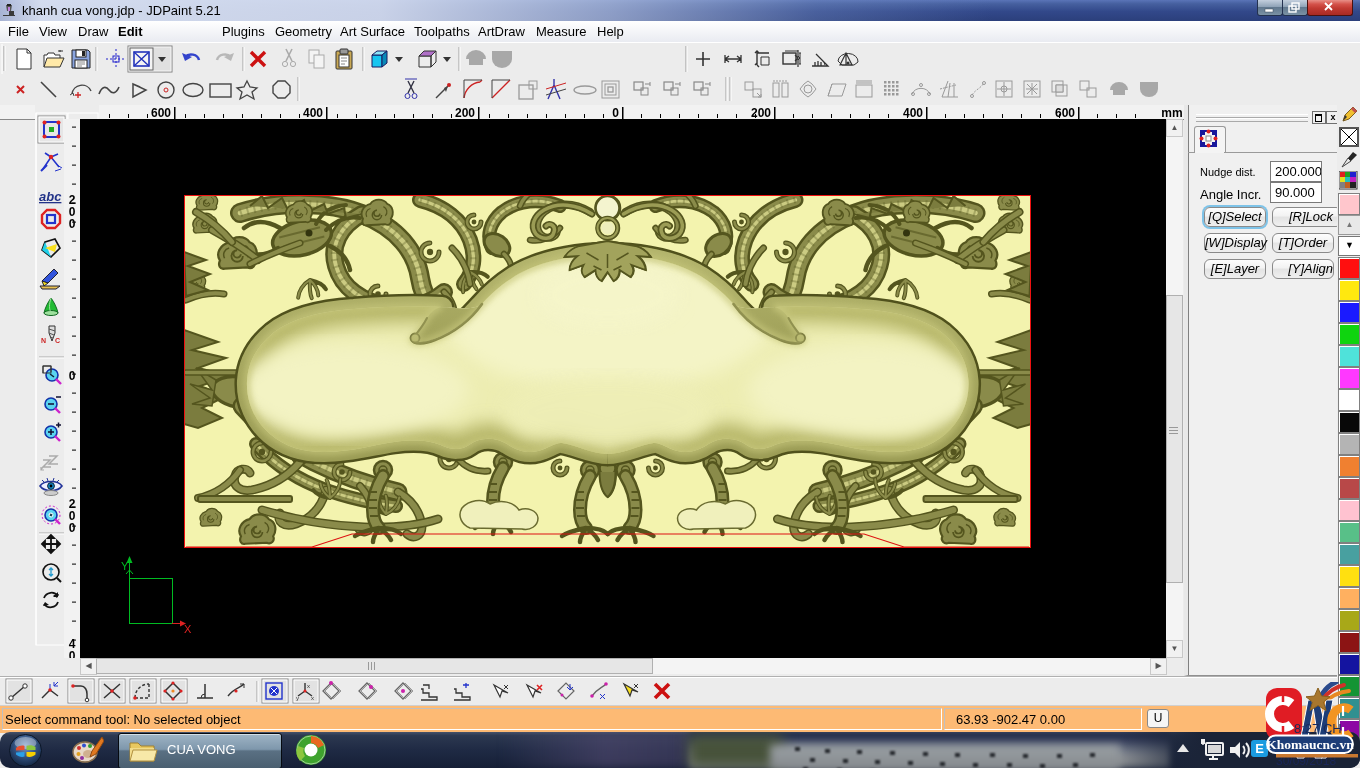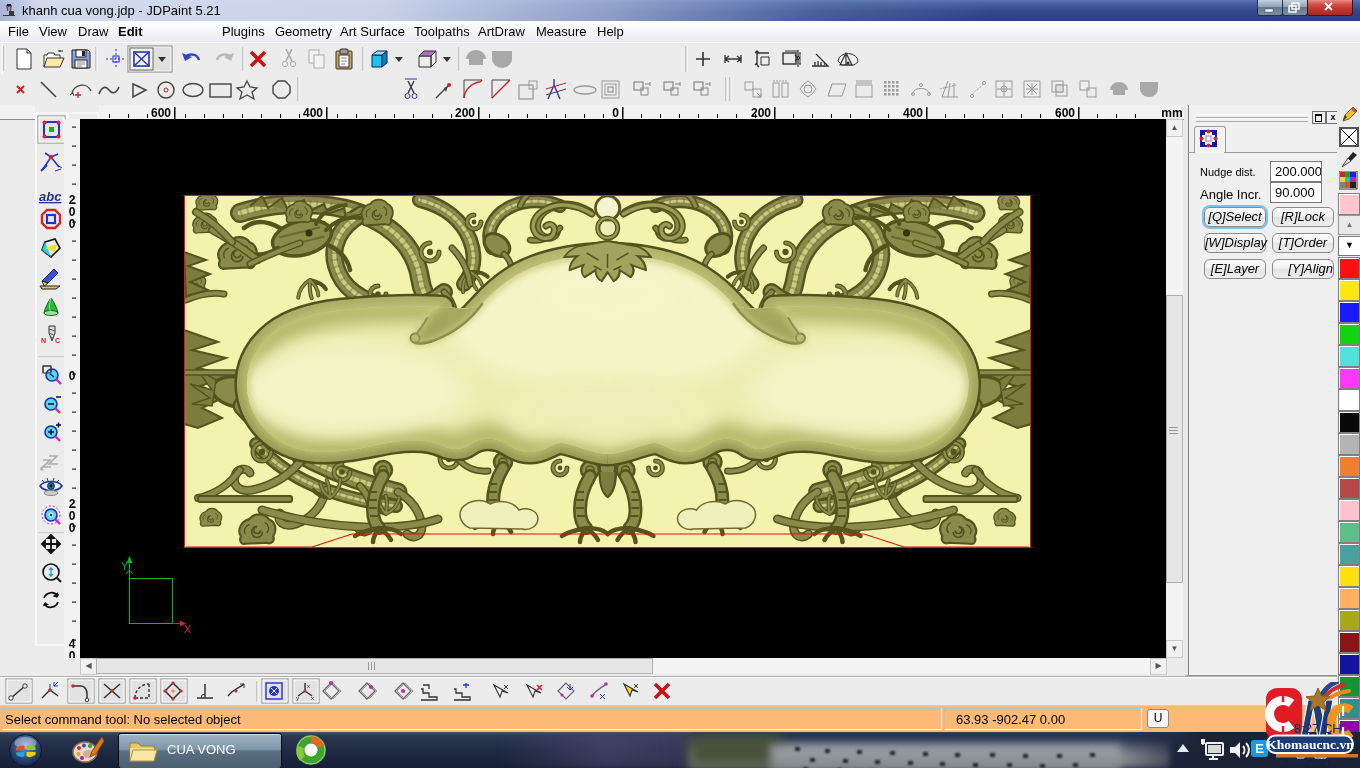--- a/index.html
+++ b/index.html
@@ -1118,21 +1118,21 @@
  </div>
  <div class="abs" style="left:0px;top:47px;width:153px;height:1px;background:#9a9a9a;"></div>
  <div class="abs" style="left:7px;top:47px;width:29px;height:1px;background:#f4f4f4;"></div>
 
  <div class="abs" style="left:12px;top:61px;font-size:11px;">Nudge dist.</div>
  <div class="abs" style="left:82px;top:56px;width:46px;height:19px;background:#fff;border:1px solid #7a7a7a;font-size:13px;line-height:19px;padding-left:4px;overflow:hidden;">200.000</div>
  <div class="abs" style="left:12px;top:82px;font-size:13px;">Angle Incr.</div>
  <div class="abs" style="left:82px;top:77px;width:46px;height:19px;background:#fff;border:1px solid #7a7a7a;font-size:13px;line-height:19px;padding-left:4px;">90.000</div>
 
  <div class="btn7" style="left:16px;top:102px;width:60px;height:18px;font-size:13px;text-align:center;line-height:17px;box-shadow:0 0 0 2px #7ec3e8;">[Q]Select</div>
- <div class="btn7" style="left:84px;top:102px;width:60px;height:18px;font-size:13px;text-align:center;line-height:17px;">[R]Lock</div>
+ <div class="btn7" style="left:84px;top:102px;width:60px;height:18px;font-size:13px;text-align:center;line-height:17px;padding-left:8px;">[R]Lock</div>
  <div class="btn7" style="left:16px;top:128px;width:60px;height:18px;font-size:13px;text-align:center;line-height:17px;">[W]Display</div>
  <div class="btn7" style="left:84px;top:128px;width:60px;height:18px;font-size:13px;text-align:center;line-height:17px;">[T]Order</div>
  <div class="btn7" style="left:16px;top:154px;width:60px;height:18px;font-size:13px;text-align:center;line-height:17px;">[E]Layer</div>
  <div class="btn7" style="left:84px;top:154px;width:60px;height:18px;font-size:13px;text-align:right;line-height:17px;">[Y]Align</div>
 </div>
 
 <div class="abs" style="left:1337px;top:105px;width:23px;height:663px;background:#ececec;" id="palcol">
  <svg class="abs" style="left:2px;top:0px" width="20" height="20">
       <path d="M4 16 L6 10 L14 2 L18 6 L10 14 Z" fill="#f0c030" stroke="#806020"></path>
       <path d="M14 2 L18 6 L16 8 L12 4 Z" fill="#c05050"></path>
@@ -1306,21 +1306,21 @@
 </div>
 
 <div class="abs" style="left:0;top:705px;width:1337px;height:27px;background:#fdba74;border-top:1px solid #d0d0d0;">
  <div class="abs" style="left:2px;top:2px;width:938px;height:20px;border:1px solid #c0c0c0;border-right-color:#fff;border-bottom-color:#fff;"></div>
  <div class="abs" style="left:944px;top:2px;width:196px;height:20px;border:1px solid #c0c0c0;border-right-color:#fff;border-bottom-color:#fff;"></div>
  <div class="abs" style="left:5px;top:6px;font-size:13px;color:#000;">Select command tool: No selected object</div>
  <div class="abs" style="left:956px;top:6px;font-size:13px;color:#000;">63.93 -902.47 0.00</div>
  <div class="abs" style="left:1147px;top:3px;width:20px;height:17px;border:1px solid #8a8a8a;border-radius:3px;background:#f6f6f6;font-size:12px;text-align:center;line-height:16px;">U</div>
 </div>
 
-<div class="abs" style="left:0;top:732px;width:1360px;height:36px;background:linear-gradient(180deg,#46526a 0%,#2c3850 10%,#1f2a44 50%,#161f36 100%);overflow:hidden;" id="taskbar">
+<div class="abs" style="left:0;top:732px;width:1360px;height:36px;background:linear-gradient(180deg,#46526a 0%,#2c3850 10%,#1f2a44 50%,#161f36 100%);overflow:hidden;border-radius:10px;" id="taskbar">
 
  <div class="abs" style="left:500px;top:0;width:210px;height:36px;background:linear-gradient(90deg,rgba(70,62,100,0) 0%,rgba(88,78,118,.55) 50%,rgba(70,64,98,.5) 100%);filter:blur(4px);"></div>
  <div class="abs" style="left:690px;top:0;width:480px;height:36px;background:linear-gradient(180deg,#1f2a47 0%,#313a58 22%,#6a7183 45%,#8f9397 70%,#7e8286 100%);filter:blur(3px);"></div>
  <div class="abs" style="left:688px;top:2px;width:95px;height:34px;background:#47523a;filter:blur(7px);"></div>
  <div class="abs" style="left:770px;top:13px;width:350px;height:25px;background:linear-gradient(180deg,#9aa0a4,#84888c);filter:blur(4px);"></div>
  <div class="abs" style="left:795px;top:15px;width:5px;height:4px;background:#26292e;box-shadow:30px 2px 0 #26292e,62px 3px 0 #26292e,95px 4px 0 #26292e,128px 5px 0 #26292e,160px 6px 0 #26292e,195px 6px 0 #26292e,228px 7px 0 #26292e,262px 7px 0 #26292e,295px 6px 0 #26292e,15px 11px 0 #26292e,48px 12px 0 #26292e,80px 13px 0 #26292e,113px 14px 0 #26292e,145px 15px 0 #26292e,178px 16px 0 #26292e,212px 16px 0 #26292e,245px 17px 0 #26292e,278px 16px 0 #26292e,8px 20px 0 #26292e,42px 21px 0 #26292e,75px 22px 0 #26292e,108px 23px 0 #26292e,140px 24px 0 #26292e,175px 24px 0 #26292e,208px 25px 0 #26292e,242px 25px 0 #26292e,275px 24px 0 #26292e;filter:blur(1.2px);"></div>
  <div class="abs" style="left:1120px;top:0;width:100px;height:36px;background:linear-gradient(90deg,rgba(30,40,64,0),#1b2438 80%);"></div>
  <div class="abs" style="left:1200px;top:0;width:160px;height:36px;background:#1a2336;"></div>
 
  <svg class="abs" style="left:8px;top:1px" width="35" height="35">

